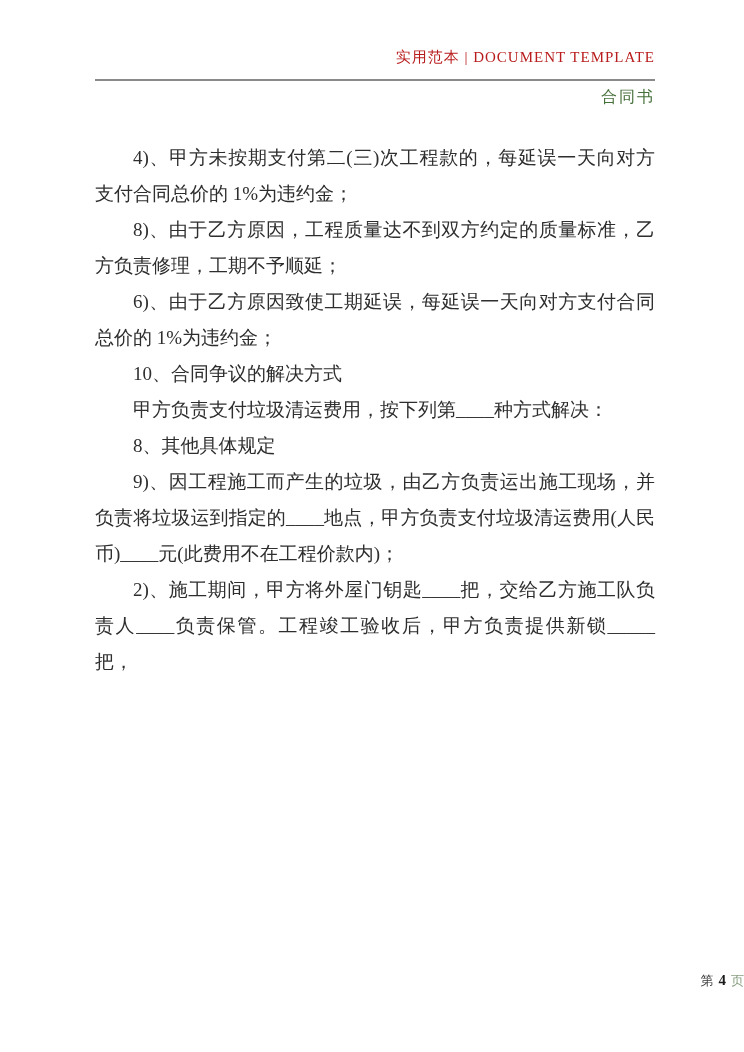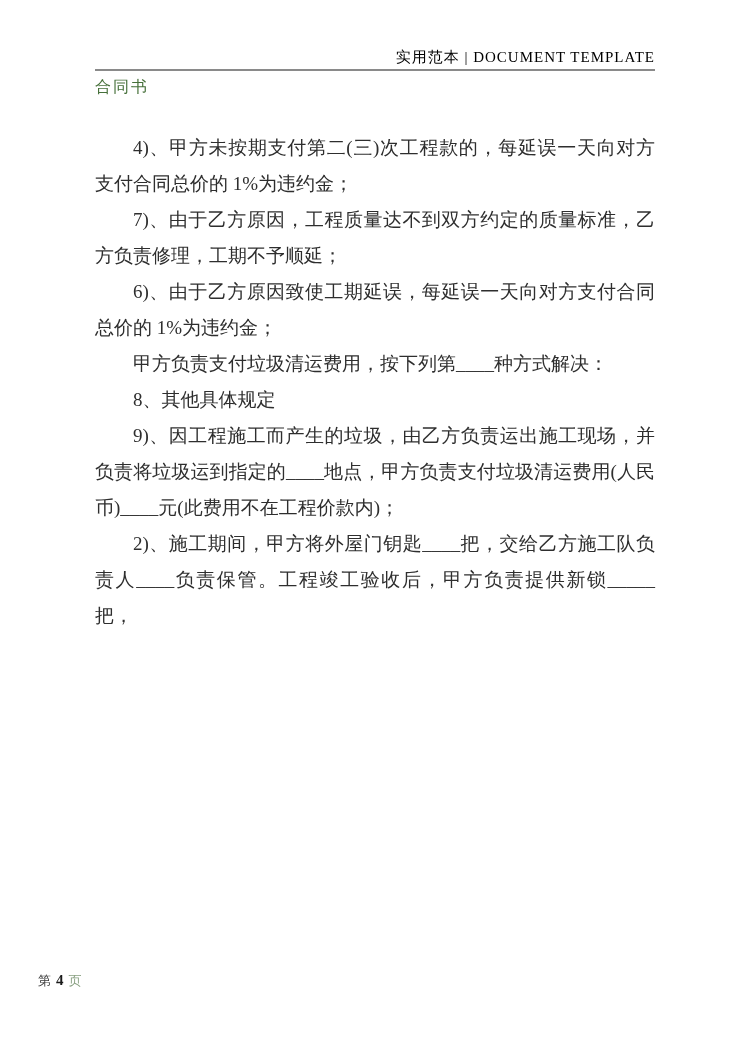--- a/index.html
+++ b/index.html
@@ -23,27 +23,27 @@
     top: 0;
   }
   
   .header {
     padding-top: 48px;
   }
   .brand-line {
     text-align: right;
     font-size: 15px;
     letter-spacing: 1px;
-    color: #000000;
-    padding-bottom: 2px;
+    color: #b91c1c;
+    padding-bottom: 12px;
     border-bottom: 2px solid #8a8a8a;
     white-space: nowrap;
   }
   .doc-type {
-    text-align: left;
+    text-align: right;
     font-size: 16px;
     letter-spacing: 2px;
     color: #46703a;
     padding-top: 6px;
   }
   
   .doc-body {
     margin-top: 32px;
     font-size: 19px;
     line-height: 36px;
@@ -53,21 +53,21 @@
   .doc-body p {
     margin: 0;
     text-indent: 2em;
   }
   
   .footer {
     position: absolute;
     left: 0;
     right: 0;
     bottom: 62px;
-    text-align: left;
+    text-align: right;
     font-size: 13px;
     color: #3a3a3a;
     padding-left: 38px;
   }
   .footer .num {
     font-size: 15px;
     font-weight: bold;
     color: #1a1a1a;
     margin: 0 5px;
   }
@@ -81,22 +81,23 @@
 <div class="page">
   <div class="content">
 
     <div class="header">
       <div class="brand-line">实用范本 | DOCUMENT TEMPLATE</div>
       <div class="doc-type">合同书</div>
     </div>
 
     <div class="doc-body">
       <p>4)、甲方未按期支付第二(三)次工程款的，每延误一天向对方支付合同总价的 1%为违约金；</p>
-      <p>7)、由于乙方原因，工程质量达不到双方约定的质量标准，乙方负责修理，工期不予顺延；</p>
+      <p>8)、由于乙方原因，工程质量达不到双方约定的质量标准，乙方负责修理，工期不予顺延；</p>
       <p>6)、由于乙方原因致使工期延误，每延误一天向对方支付合同总价的 1%为违约金；</p>
+      <p>10、合同争议的解决方式</p>
       <p>甲方负责支付垃圾清运费用，按下列第____种方式解决：</p>
       <p>8、其他具体规定</p>
       <p>9)、因工程施工而产生的垃圾，由乙方负责运出施工现场，并负责将垃圾运到指定的____地点，甲方负责支付垃圾清运费用(人民币)____元(此费用不在工程价款内)；</p>
       <p>2)、施工期间，甲方将外屋门钥匙____把，交给乙方施工队负责人____负责保管。工程竣工验收后，甲方负责提供新锁_____把，</p>
     </div>
 
   </div>
 
   <div class="footer">
     <span>第</span><span class="num">4</span><span class="suffix">页</span>

